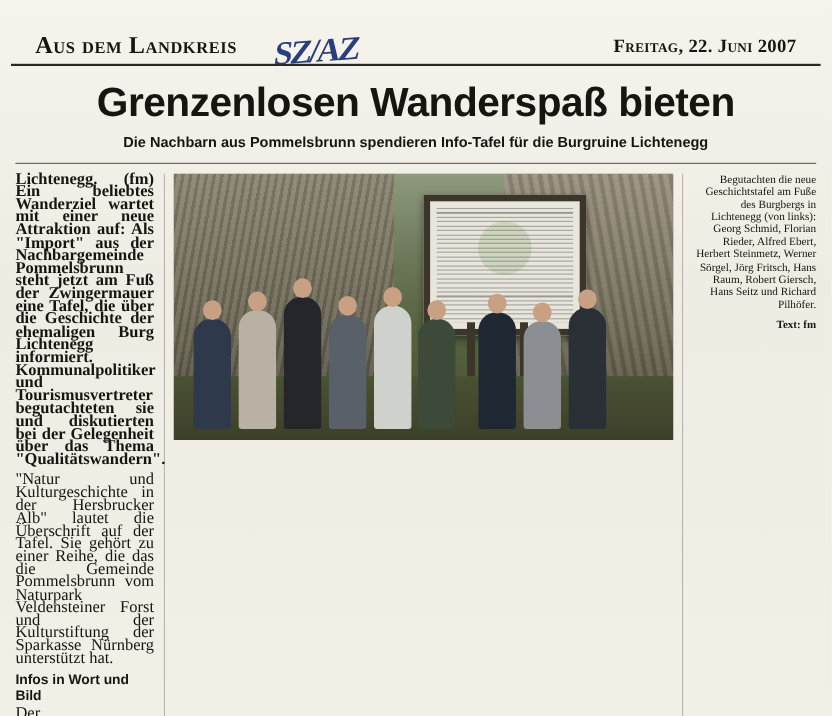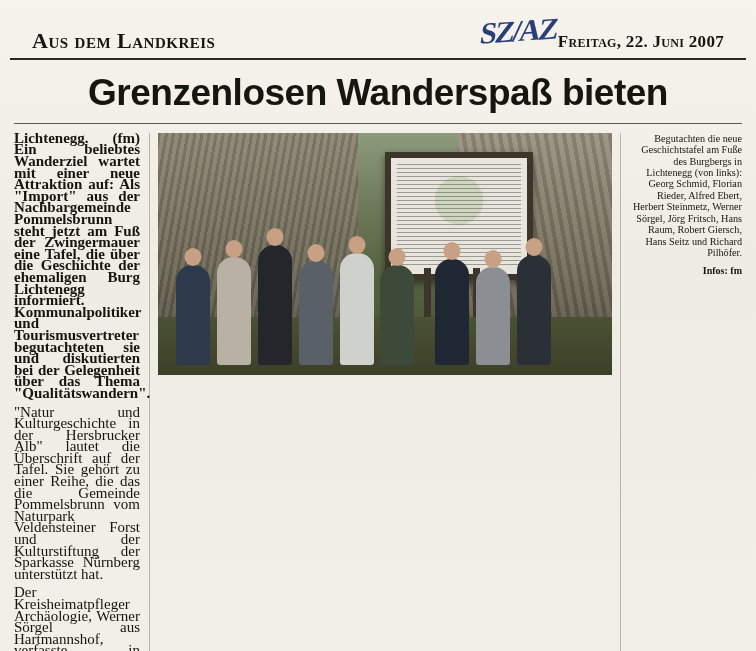--- a/index.html
+++ b/index.html
@@ -17,21 +17,20 @@
       linear-gradient(180deg,#f5f3ec 0%,#efece3 40%,#f2efe7 100%);
     padding:0;
     box-sizing:border-box;
   }
   
   .masthead{
     display:flex;align-items:flex-end;justify-content:space-between;
     padding:22px 22px 4px 22px;
     border-bottom:2px solid #2b2822;
     margin:0 10px;
-    text-align:right;
   }
   .masthead-left{
     font-family:"Liberation Serif", serif;
     font-weight:bold;
     font-size:22px;
     letter-spacing:0.5px;
     font-variant:small-caps;
     white-space:nowrap;
   }
   .masthead-mark{
@@ -203,27 +202,29 @@
 
 <div class="page">
 
   <div class="masthead">
     <div class="masthead-left">Aus dem Landkreis</div>
     <div class="masthead-mark">SZ/AZ</div>
     <div class="masthead-right">Freitag, 22. Juni 2007</div>
   </div>
 
   <div class="headline">Grenzenlosen Wanderspaß bieten</div>
+  <div class="subhead">Die Nachbarn aus Pommelsbrunn spendieren Info-Tafel für die Burgruine Lichtenegg</div>
   <div class="rule-under-sub"></div>
 
   <div class="upper">
 
     <div class="col-left">
       <p class="body lead">Lichtenegg. (fm) Ein beliebtes Wanderziel wartet mit einer neue Attraktion auf: Als "Import" aus der Nachbargemeinde Pommelsbrunn steht jetzt am Fuß der Zwingermauer eine Tafel, die über die Geschichte der ehemaligen Burg Lichtenegg informiert. Kommunalpolitiker und Tourismusvertreter begutachteten sie und diskutierten bei der Gelegenheit über das Thema "Qualitätswandern".</p>
       <p class="body">"Natur und Kulturgeschichte in der Hersbrucker Alb" lautet die Überschrift auf der Tafel. Sie gehört zu einer Reihe, die das die Gemeinde Pommelsbrunn vom Naturpark Veldensteiner Forst und der Kulturstiftung der Sparkasse Nürnberg unterstützt hat.</p>
+      <div class="secthead">Infos in Wort und Bild</div>
       <p class="body">Der Kreisheimatpfleger Archäologie, Werner Sörgel aus Hartmannshof, verfasste in Abstimmung mit seinem Baudenkmalskollegen Robert Giersch den Text. Er schildert die Geschichte von der Jungsteinzeit bis zu den letzten Burgherren derer von Preysing. Bebildert ist die Tafel mit einem farbigen Grundriss der Burganlage und einer alten Ansicht. Hinweise auf die Ausstellung informieren die Gemeinde Birgland als "Hausherr" der Ruine.</p>
 
     </div>
 
     <div class="photo-wrap">
       <div class="photo">
         <div class="ph-sky"></div>
         <div class="ph-wall"></div>
         <div class="ph-wall2"></div>
         <div class="ph-board"></div>
@@ -239,18 +240,18 @@
           <div class="pp" style="left:61%;background:#1f2733;height:106px;"></div>
           <div class="pp" style="left:70%;background:#8b8f93;height:98px;"></div>
           <div class="pp" style="left:79%;background:#2b2f36;height:110px;"></div>
         </div>
       </div>
       <div class="photo-credit"></div>
     </div>
 
     <div class="col-right">
       <p class="cap-right">Begutachten die neue Geschichtstafel am Fuße des Burgbergs in Lichtenegg (von links): Georg Schmid, Florian Rieder, Alfred Ebert, Herbert Steinmetz, Werner Sörgel, Jörg Fritsch, Hans Raum, Robert Giersch, Hans Seitz und Richard Pilhöfer.</p>
-      <div class="cap-credit">Infos: fm</div>
+      <div class="cap-credit">Text: fm</div>
     </div>
 
   </div>
 
 </div>
 
 </body></html>

